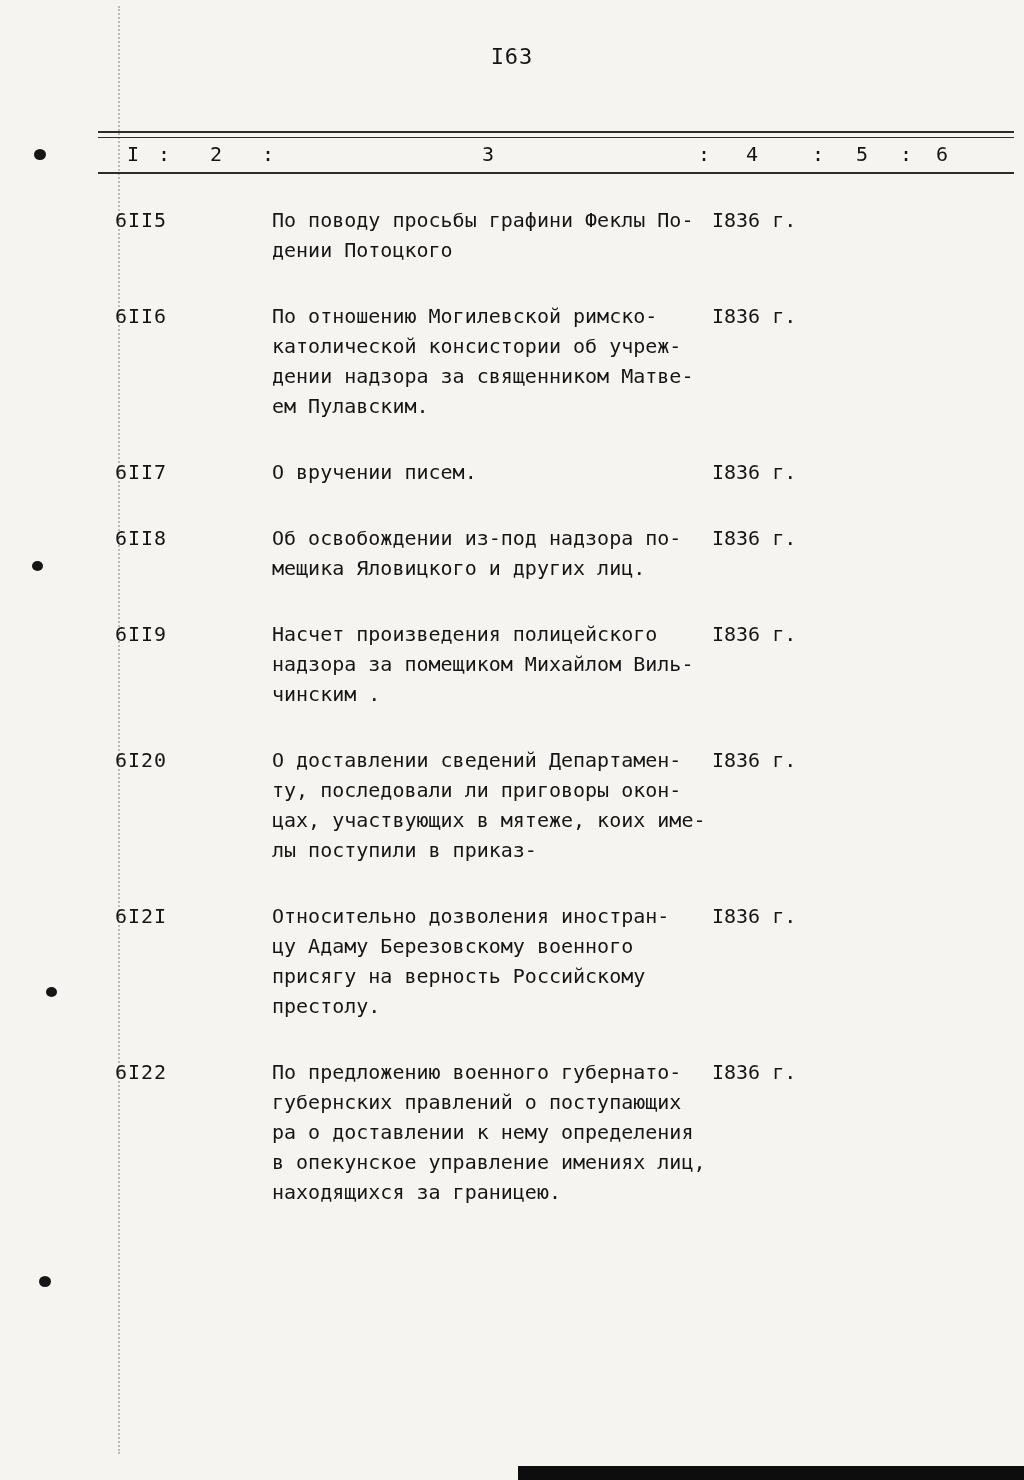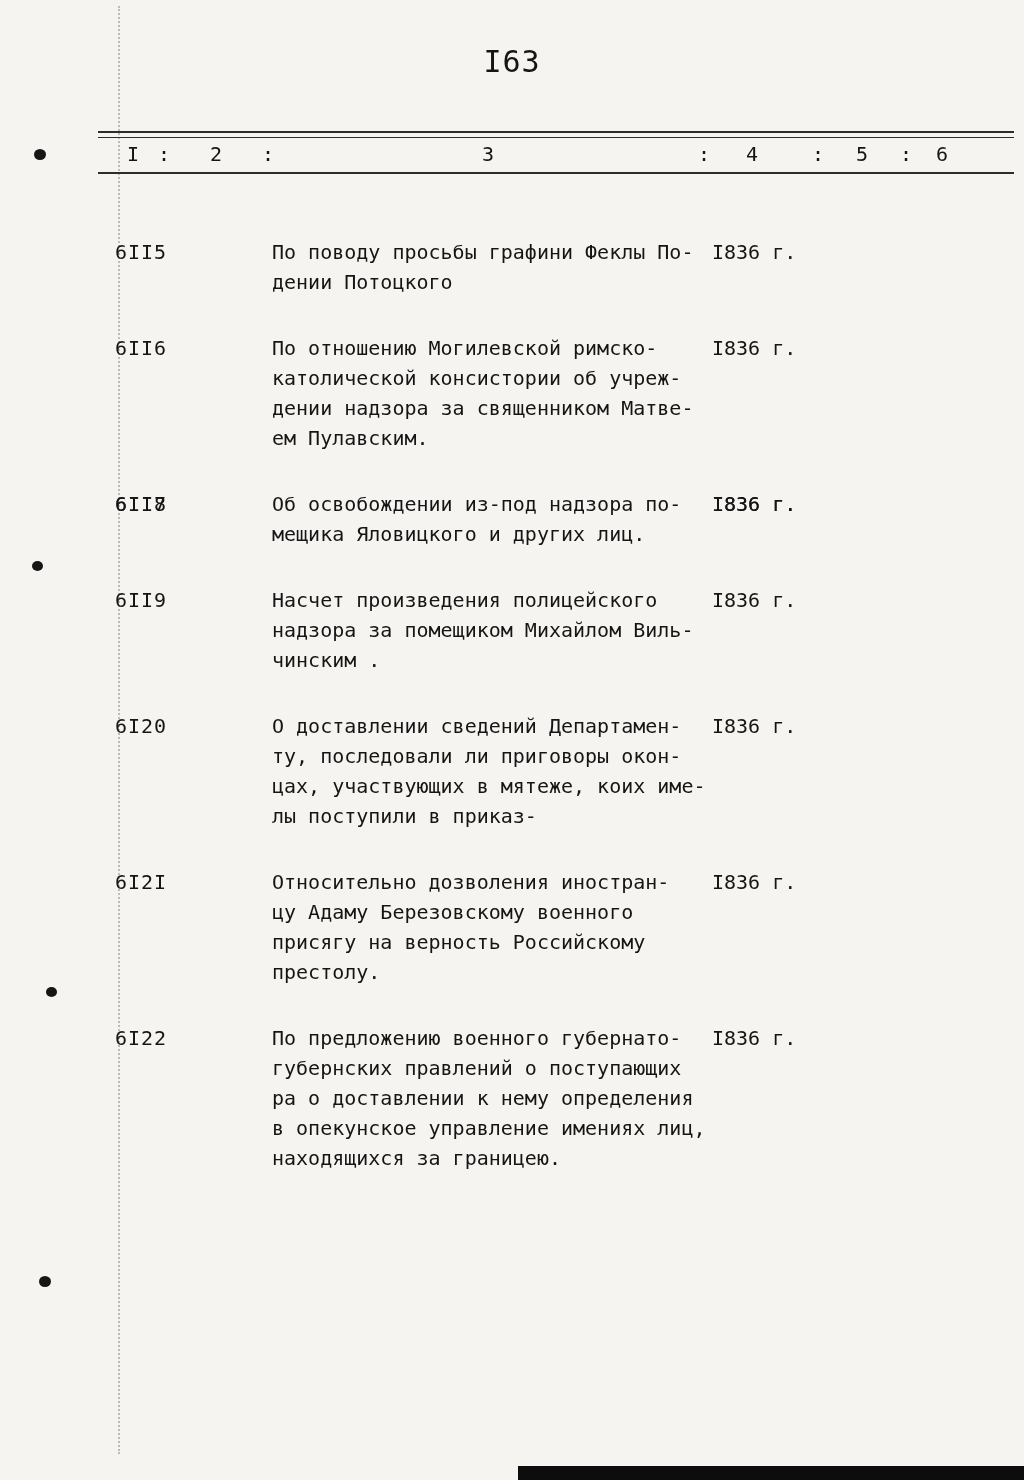--- a/index.html
+++ b/index.html
@@ -39,21 +39,21 @@
   .punch.p3 { left: 46px; top: 987px; width: 11px; height: 10px; }
   .punch.p4 { left: 39px; top: 1276px; }
 
   
   .page-number {
     position: absolute;
     top: 44px;
     left: 0;
     width: 100%;
     text-align: center;
-    font-size: 30px;
+    font-size: 22px;
     letter-spacing: 1px;
   }
 
   
   .rule-top {
     position: absolute;
     left: 98px;
     top: 131px;
     width: 916px;
     height: 4px;
@@ -89,21 +89,20 @@
     position: absolute;
     top: 205px;
     left: 0;
     width: 1024px;
     font-size: 20px;
     line-height: 30px;
   }
   .entry {
     position: relative;
     margin-bottom: 36px;
-    margin-top: 32px;
   }
   .e-num {
     position: absolute;
     left: 115px;
     top: 0;
     letter-spacing: 1px;
   }
   .e-body {
     margin-left: 272px;
     width: 460px;
@@ -175,20 +174,23 @@
       <div class="e-line">По отношению Могилевской римско-</div>
       <div class="e-line">католической консистории об учреж-</div>
       <div class="e-line">дении надзора за священником Матве-</div>
       <div class="e-line">ем Пулавским.</div>
     </div>
   </div>
 
   <div class="entry">
     <div class="e-num">6II7</div>
     <div class="e-year">I836 г.</div>
+    <div class="e-body">
+      <div class="e-line">О вручении писем.</div>
+    </div>
   </div>
 
   <div class="entry">
     <div class="e-num">6II8</div>
     <div class="e-year">I836 г.</div>
     <div class="e-body">
       <div class="e-line">Об освобождении из-под надзора по-</div>
       <div class="e-line">мещика Яловицкого и других лиц.</div>
     </div>
   </div>

